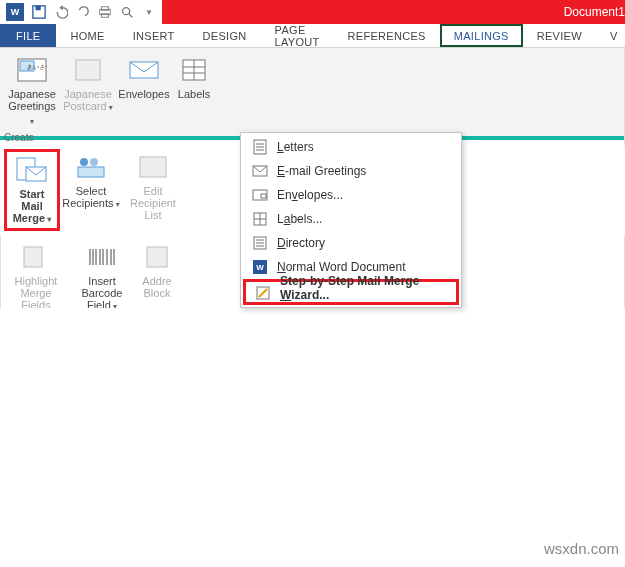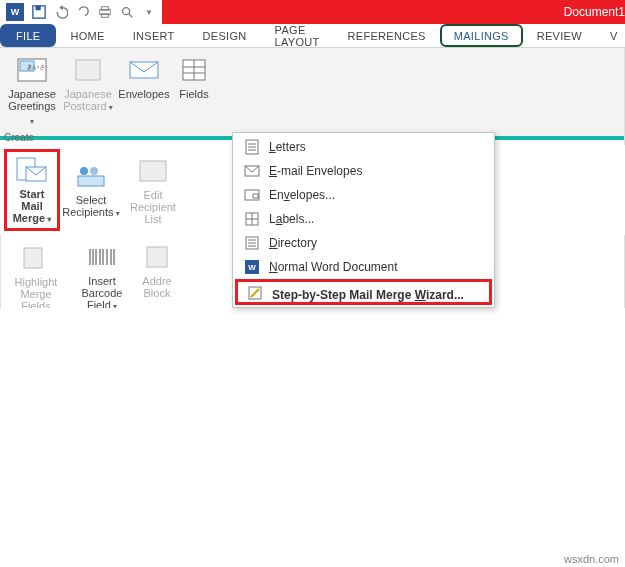--- a/index.html
+++ b/index.html
@@ -53,21 +53,20 @@
     border-bottom: 1px solid #d4d4d4;
   }
   .tab {
     padding: 0 14px;
     display: flex;
     align-items: center;
     font-size: 11px;
     color: #444;
     text-transform: uppercase;
     letter-spacing: .3px;
-    border-radius: 6px;
   }
   .tab.file {
     background: #2b579a;
     color: #fff;
     padding: 0 16px;
   }
   .tab.active {
     border: 2px solid #14532d;
     color: #2b579a;
     padding: 0 12px;
@@ -97,21 +96,21 @@
   .btn-lg {
     width: 56px;
     display: flex;
     flex-direction: column;
     align-items: center;
     justify-content: flex-start;
     padding: 2px 2px;
     text-align: center;
     position: relative;
   }
-  .btn-lg.wide { width: 62px; justify-content: center; }
+  .btn-lg.wide { width: 62px; }
   .btn-lg.disabled { color: #aaa; }
   .btn-lg .iconbox {
     width: 38px; height: 32px;
     display: flex; align-items: center; justify-content: center;
     margin-bottom: 2px;
   }
   .btn-lg .lbl {
     font-size: 11px;
     line-height: 12px;
     color: #444;
@@ -122,22 +121,22 @@
     font-size: 8px;
     color: #666;
   }
   .highlight-red {
     border: 3px solid #ed1c24;
     font-weight: bold;
   }
   .dropdown-menu {
     position: absolute;
     top: 132px;
-    left: 232px;
-    width: 263px;
+    left: 240px;
+    width: 222px;
     background: #fff;
     border: 1px solid #c6c6c6;
     box-shadow: 2px 2px 6px rgba(0,0,0,.2);
     padding: 2px;
     z-index: 10;
   }
   .menu-item {
     display: flex;
     align-items: center;
     height: 24px;
@@ -160,22 +159,22 @@
     left: 0; right: 0;
     top: 308px;
     bottom: 16px;
     display: flex;
     justify-content: center;
     background: #fff;
   }
   .watermark {
     position: absolute;
     right: 6px;
-    bottom: 2px;
-    font-size: 11px;
+    bottom: 10px;
+    font-size: 15px;
     color: #888;
   }
   .u { text-decoration: underline; }
 </style>
 </head>
 <body>
 
 <div class="titlebar">
   <div class="qat">
     <div class="word-icon">W</div>
@@ -260,21 +259,21 @@
       </div>
       <div class="btn-lg" style="width:44px">
         <div class="iconbox">
             <svg width="24" height="22">
               <rect x="1" y="1" width="22" height="20" fill="#fff" stroke="#777"></rect>
               <line x1="1" y1="8" x2="23" y2="8" stroke="#777"></line>
               <line x1="1" y1="14" x2="23" y2="14" stroke="#777"></line>
               <line x1="12" y1="1" x2="12" y2="21" stroke="#777"></line>
             </svg>
           </div>
-        <div class="lbl">Fields</div>
+        <div class="lbl">Labels</div>
       </div>
     </div>
     <div class="rgroup-label">Create</div>
   </div>
 
   <div class="rgroup" style="border-right:none">
     <div class="rgroup-buttons">
       <div class="btn-lg highlight-red">
         <div class="iconbox">
             <svg width="32" height="26">
@@ -365,21 +364,21 @@
       </div>
     <div class="mtxt"><span class="u">L</span><span>etters</span></div>
   </div>
   <div class="menu-item">
     <div class="micon">
         <svg width="16" height="12">
           <rect x="1" y="1" width="14" height="10" fill="#fff" stroke="#777"></rect>
           <path d="M1 1 L8 7 L15 1" fill="none" stroke="#777"></path>
         </svg>
       </div>
-    <div class="mtxt"><span class="u">E</span><span>-mail Envelopes</span></div>
+    <div class="mtxt"><span class="u">E</span><span>-mail Greetings</span></div>
   </div>
   <div class="menu-item">
     <div class="micon">
         <svg width="16" height="12">
           <rect x="1" y="1" width="14" height="10" fill="#fff" stroke="#777"></rect>
           <rect x="9" y="5" width="5" height="4" fill="none" stroke="#777"></rect>
         </svg>
       </div>
     <div class="mtxt">En<span class="u">v</span><span>elopes...</span></div>
   </div>

